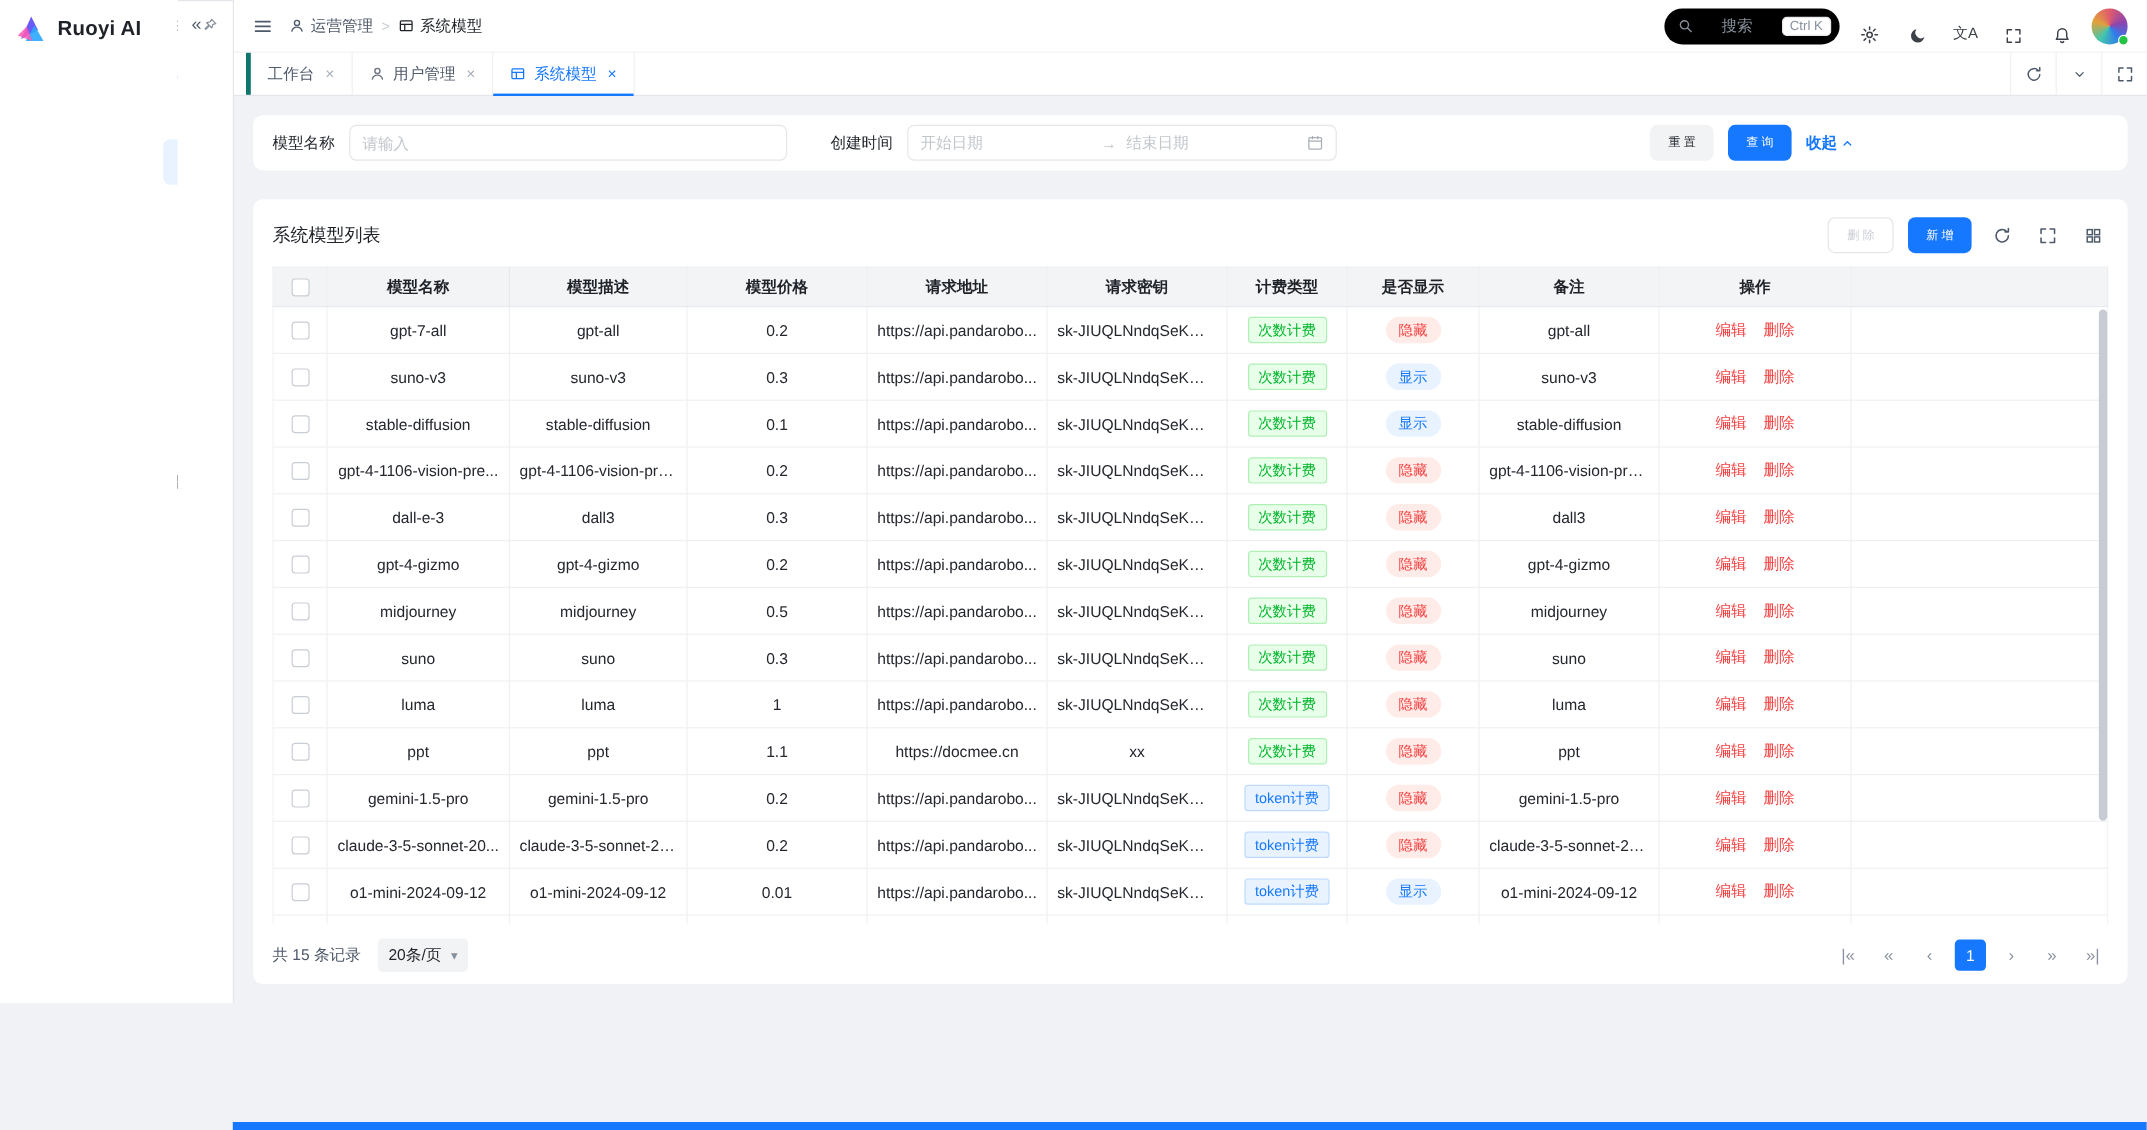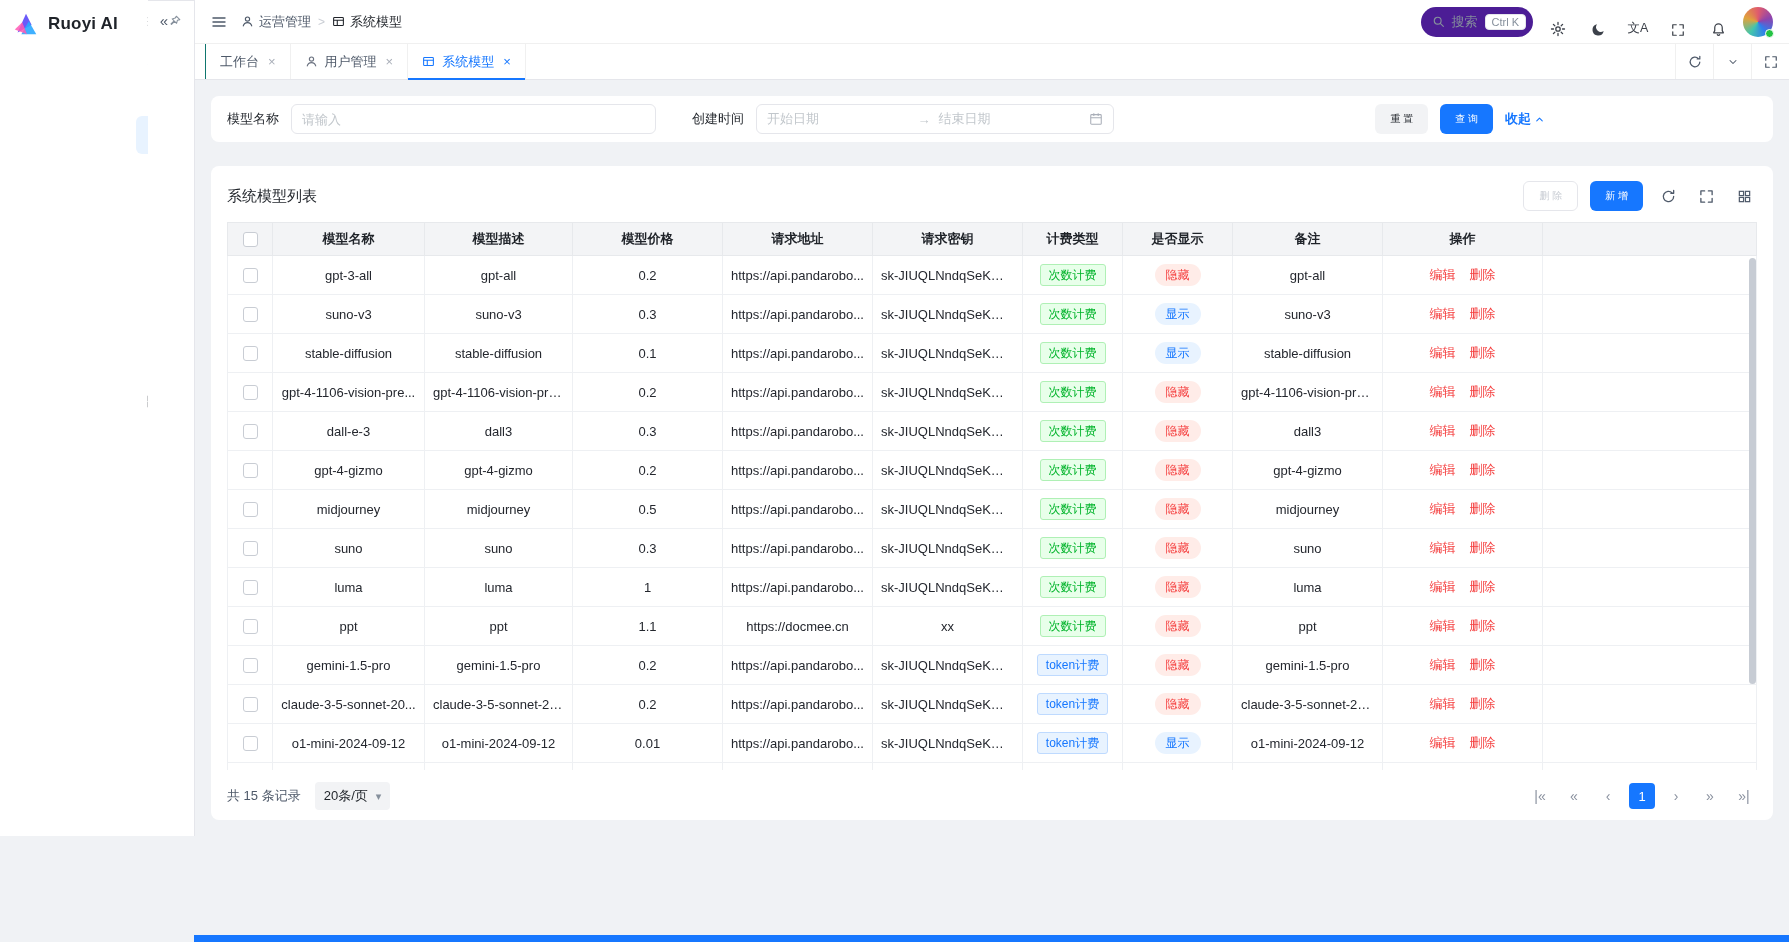--- a/index.html
+++ b/index.html
@@ -27,31 +27,31 @@
 
   
   .main{flex:1;display:flex;flex-direction:column;min-width:0}
   .header{height:44px;background:#fff;display:flex;align-items:center;padding:0 16px;gap:14px;border-bottom:1px solid #f0f0f0}
   .hamburger{display:flex;color:#4e5969;cursor:pointer}
   .crumb{display:flex;align-items:center;gap:7px;font-size:13px}
   .crumb-item{display:flex;align-items:center;gap:5px;color:#4e5969;cursor:pointer}
   .crumb-item.current{color:#1f2329}
   .crumb-sep{color:#c9cdd4;font-size:12px}
   .header-right{margin-left:auto;display:flex;align-items:center;gap:10px}
-  .search-pill{height:30px;background:#4c1d95;border-radius:15px;display:flex;align-items:center;gap:7px;padding:0 7px 0 11px;color:#86909c;font-size:13px;cursor:pointer;min-width:104px}
+  .search-pill{height:30px;background:#000000;border-radius:15px;display:flex;align-items:center;gap:24px;padding:0 7px 0 11px;color:#86909c;font-size:13px;cursor:pointer;min-width:104px}
   .search-pill kbd{background:#fff;border:1px solid #e5e6eb;border-radius:4px;padding:1px 6px;font-size:11px;color:#86909c;font-family:inherit}
   .h-icon{width:30px;height:30px;display:flex;align-items:flex-end;justify-content:center;color:#3c414a;cursor:pointer;border-radius:6px}
   .translate-glyph{font-size:12.5px;color:#3c414a;white-space:nowrap}
   .avatar{width:30px;height:30px;border-radius:50%;background:conic-gradient(#e05b6d,#8e44ad,#2f7ced,#43c6ac,#e0a23c,#e05b6d);position:relative;cursor:pointer}
   .avatar .dot{position:absolute;right:-1px;bottom:-1px;width:9px;height:9px;border-radius:50%;background:#23c343;border:1.5px solid #fff}
 
   
   .tabbar{height:36px;background:#fff;display:flex;align-items:stretch;border-bottom:1px solid #e5e6eb;padding-left:10px}
   .tab{display:flex;align-items:center;gap:7px;padding:0 14px;font-size:13px;color:#4e5969;border-right:1px solid #f0f0f0;position:relative;cursor:pointer;white-space:nowrap}
-  .tab:first-child{border-left:1px solid #0f766e}
+  .tab:first-child{border-left:4px solid #0f766e}
   .tab .ticon{display:flex;color:#6b7280}
   .tab.active{color:#1677ff}
   .tab.active .ticon{color:#1677ff}
   .tab.active::after{content:"";position:absolute;left:0;right:0;bottom:-1px;height:2px;background:#1677ff}
   .tab-close{font-size:13px;color:#a9aeb8;margin-left:2px;cursor:pointer;line-height:1}
   .tab.active .tab-close{color:#1677ff}
   .tabbar-right{margin-left:auto;display:flex;align-items:stretch}
   .tb-btn{width:38px;display:flex;align-items:center;justify-content:center;color:#4e5969;border-left:1px solid #f0f0f0;cursor:pointer}
 
   
@@ -452,21 +452,21 @@
                 <th>计费类型</th>
                 <th>是否显示</th>
                 <th>备注</th>
                 <th>操作</th>
                 <th></th>
               </tr>
             </thead>
             <tbody>
   <tr>
     <td><span class="cb"></span></td>
-    <td>gpt-3-all</td>
+    <td>gpt-7-all</td>
     <td>gpt-all</td>
     <td>0.2</td>
     <td>https://api.pandarobo...</td>
     <td>sk-JIUQLNndqSeKWU...</td>
     <td><span class="tag count">次数计费</span></td>
     <td><span class="pill hidden">隐藏</span></td>
     <td>gpt-all</td>
     <td>
       <span class="op-link">编辑</span><span class="op-link">删除</span>
     </td>

